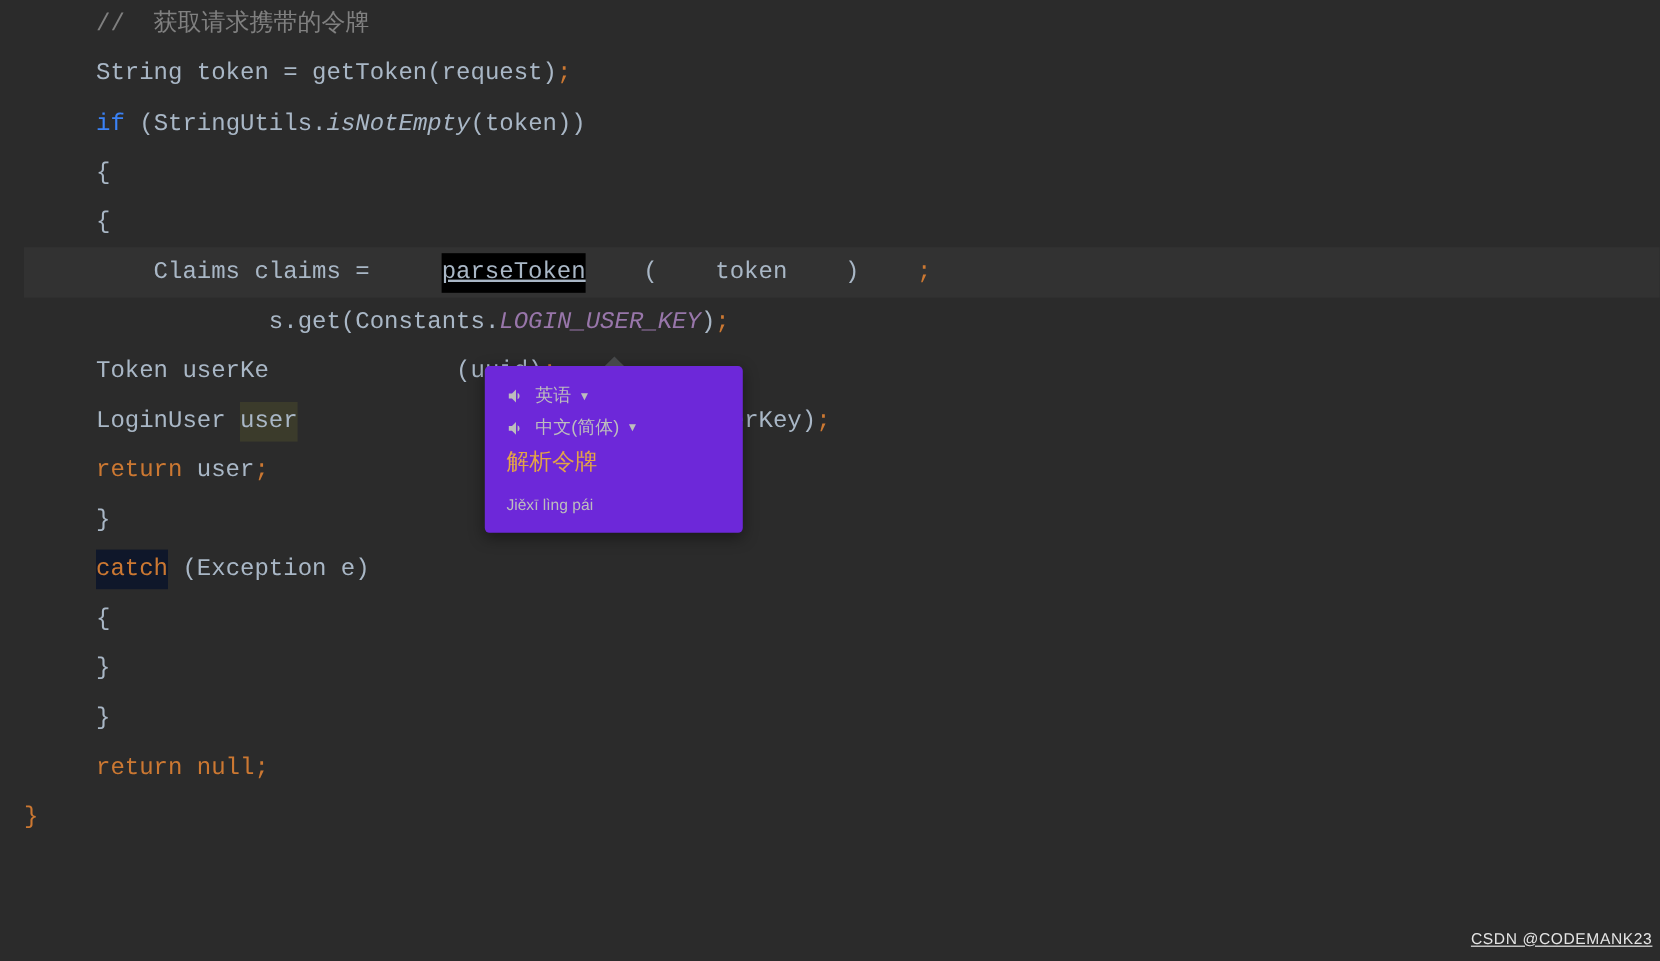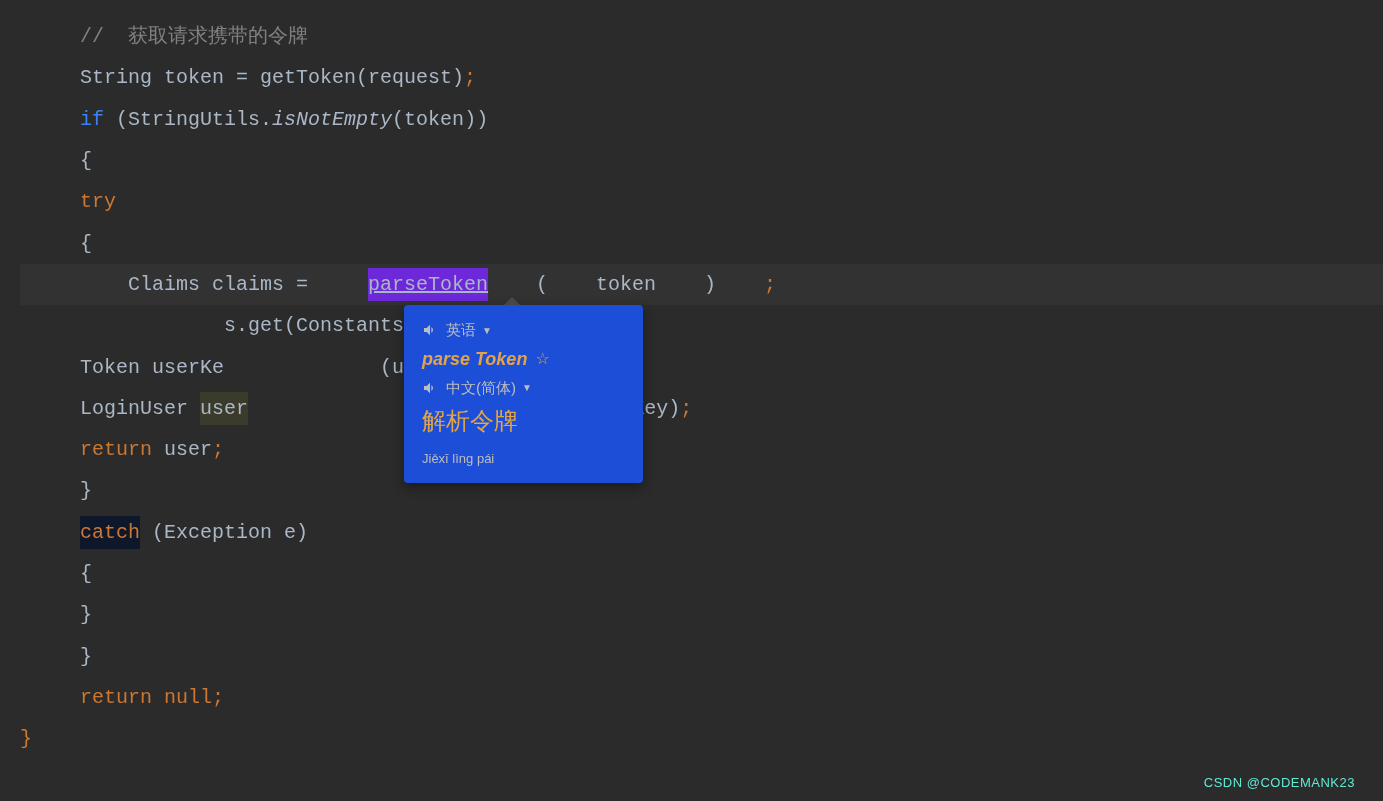--- a/index.html
+++ b/index.html
@@ -9,21 +9,21 @@
     font-size: 20px;
     line-height: 1.65;
     overflow: hidden;
     width: 1383px;
     height: 801px;
     position: relative;
   }
   .editor {
     position: relative;
     padding-left: 20px;
-    padding-top: 16px;
+    padding-top: 0px;
     color: #a9b7c6;
   }
   .line {
     white-space: pre;
     height: 41.3px;
     display: flex;
     align-items: center;
   }
   .line.highlighted {
     background: #323232;
@@ -38,82 +38,82 @@
 
   .comment { color: #808080; }
   .keyword { color: #3b82f6; }
   .method { color: #a9b7c6; }
   .method-call { color: #ffc66d; }
   .italic-static { color: #a9b7c6; font-style: italic; text-align: center; }
   .italic-const { color: #9876aa; font-style: italic; }
   .semi { color: #cc7832; }
   .brace-white { color: #a9b7c6; }
   .try { color: #cc7832; }
-  .selected-word { background: #6d28d9; text-decoration: underline; text-decoration-color: #a9b7c6; color:#a9b7c6;}
+  .selected-word { background: #000000; text-decoration: underline; text-decoration-color: #a9b7c6; color:#a9b7c6;}
   .hl-user { background: #3b3b2b; }
   .hl-catch { background: #0f172a; color:#cc7832;}
   .return-kw { color: #cc7832; }
   .null-kw { color: #cc7832; }
   .brace-gold { color: #cc7832; }
 
   .tooltip {
     position: absolute;
     left: 404px;
     top: 305px;
-    width: 239px;
-    background: #1d4ed8;
+    width: 215px;
+    background: #6d28d9;
     border-radius: 4px;
     padding: 14px 18px 14px 18px;
     box-shadow: 0 4px 12px rgba(0,0,0,0.4);
     font-family: -apple-system, "Segoe UI", "PingFang SC", "Microsoft YaHei", sans-serif;
     font-size: 16px;
     line-height: 1.5;
   }
   .tooltip::before{
     content:"";
     position:absolute;
     top:-8px;
     left:100px;
     border-left:8px solid transparent;
     border-right:8px solid transparent;
     border-bottom:8px solid #46484a;
   }
   .tooltip-row { display: flex; align-items: center; gap: 8px; margin-bottom: 4px;}
   .tt-lang { color: #bdbdbd; font-size: 15px;}
   .tt-headline { color: #e3a446; font-style: italic; font-weight: 600; font-size: 18px;}
   .tt-star { color: #e3a446; font-size: 16px;}
-  .tt-trans { color: #e3a446; font-size: 24px; margin-top:4px;}
+  .tt-trans { color: #e3a446; font-size: 19px; margin-top:4px;}
   .tt-pinyin { color: #bdbdbd; font-size: 13px; margin-top:10px;}
   .speaker-icon { width:16px; height:16px; fill:#bdbdbd; flex-shrink:0;}
   .chev { font-size:10px; color:#bdbdbd; margin-left:-2px;}
 
   .watermark {
     position: absolute;
-    right: 28px;
+    right: 6px;
     bottom: 8px;
-    color: #5eead4;
+    color: #e5e5e5;
     font-family: -apple-system, "Segoe UI", sans-serif;
     font-size: 13px;
     letter-spacing: 0.5px;
+    text-decoration: underline;
   }
 </style>
 </head>
 <body>
 
 <div class="editor">
 
 <div class="line"><span class="guide">   </span><span class="comment">//  获取请求携带的令牌</span></div>
 
 <div class="line"><span class="guide">   </span><span>String token = </span><span class="method">getToken</span><span>(</span><span>request</span><span>)</span><span class="semi">;</span></div>
 
 <div class="line"><span class="guide">   </span><span class="keyword">if </span><span>(</span><span>StringUtils.</span><span class="italic-static">isNotEmpty</span><span>(</span><span>token</span><span>)</span><span>)</span></div>
 
 <div class="line"><span class="guide">   </span><span class="brace-white">{</span></div>
 
-<div class="line"><span class="guide">       </span><span class="try">try</span></div>
 
 <div class="line"><span class="guide">       </span><span class="brace-white">{</span></div>
 
 <div class="line highlighted"><span class="guide">           </span><span>Claims claims = </span><span class="selected-word">parseToken</span><span>(</span><span>token</span><span>)</span><span class="semi">;</span></div>
 
 
 <div class="line"><span class="guide">           </span><span style="visibility:hidden">XXXXXXXXXXXX</span><span>s.get(</span><span>Constants.</span><span class="italic-const">LOGIN_USER_KEY</span><span>)</span><span class="semi">;</span></div>
 
 <div class="line"><span class="guide">           </span><span>Token userKe</span><span style="visibility:hidden">XXXXXXXXXXXXX</span><span>(</span><span>uuid</span><span>)</span><span class="semi">;</span></div>
 
@@ -139,24 +139,20 @@
 
 <div class="tooltip">
   <div class="tooltip-row">
     <svg class="speaker-icon" viewBox="0 0 24 24">
         <path d="M3 9v6h4l5 5V4L7 9H3zm13.5 3A4.5 4.5 0 0 0 14 7.97v8.05A4.5 4.5 0 0 0 16.5 12z"></path>
       </svg>
     <span class="tt-lang">英语</span>
       <span class="chev">▼</span>
   </div>
   <div class="tooltip-row">
-    <span class="tt-headline">parse Token</span>
-    <span class="tt-star">☆</span>
-  </div>
-  <div class="tooltip-row">
     <svg class="speaker-icon" viewBox="0 0 24 24">
         <path d="M3 9v6h4l5 5V4L7 9H3zm13.5 3A4.5 4.5 0 0 0 14 7.97v8.05A4.5 4.5 0 0 0 16.5 12z"></path>
       </svg>
     <span class="tt-lang">中文(简体)</span>
       <span class="chev">▼</span>
   </div>
   <div class="tt-trans">解析令牌</div>
   <div class="tt-pinyin">Jiěxī lìng pái</div>
 </div>
 

